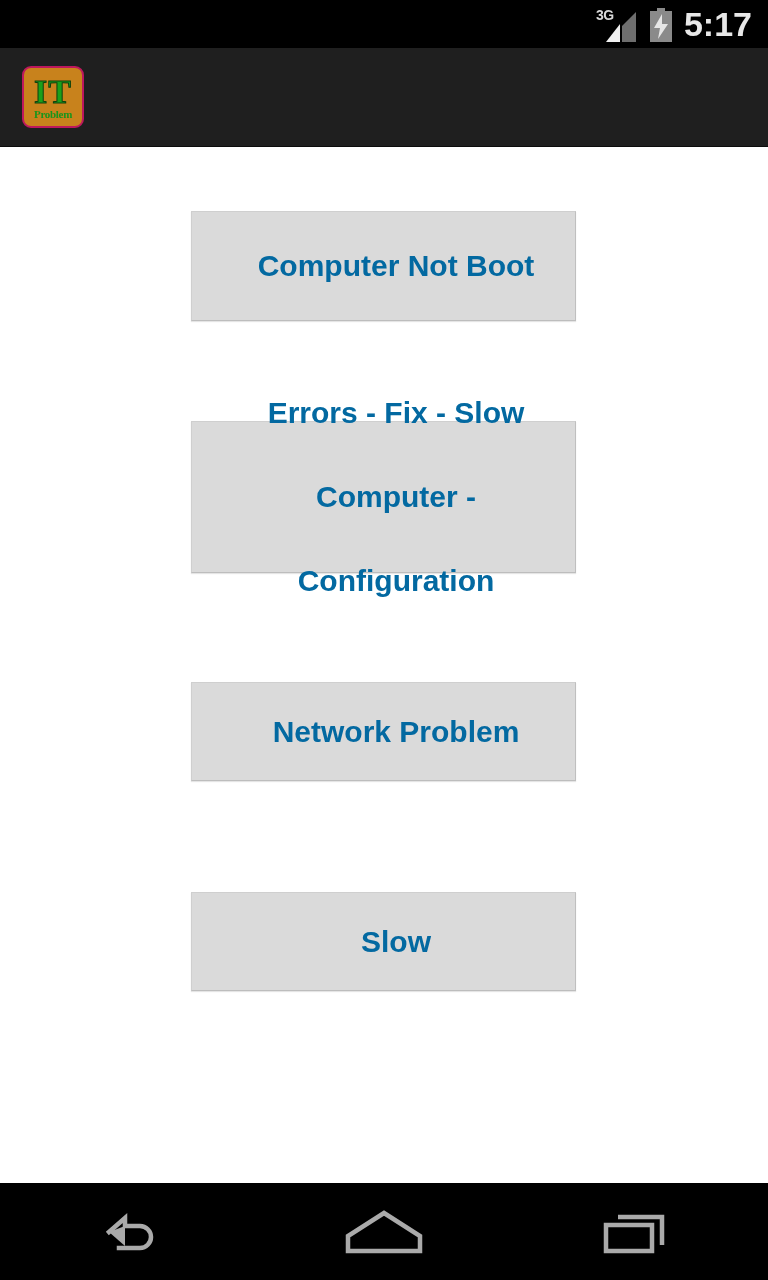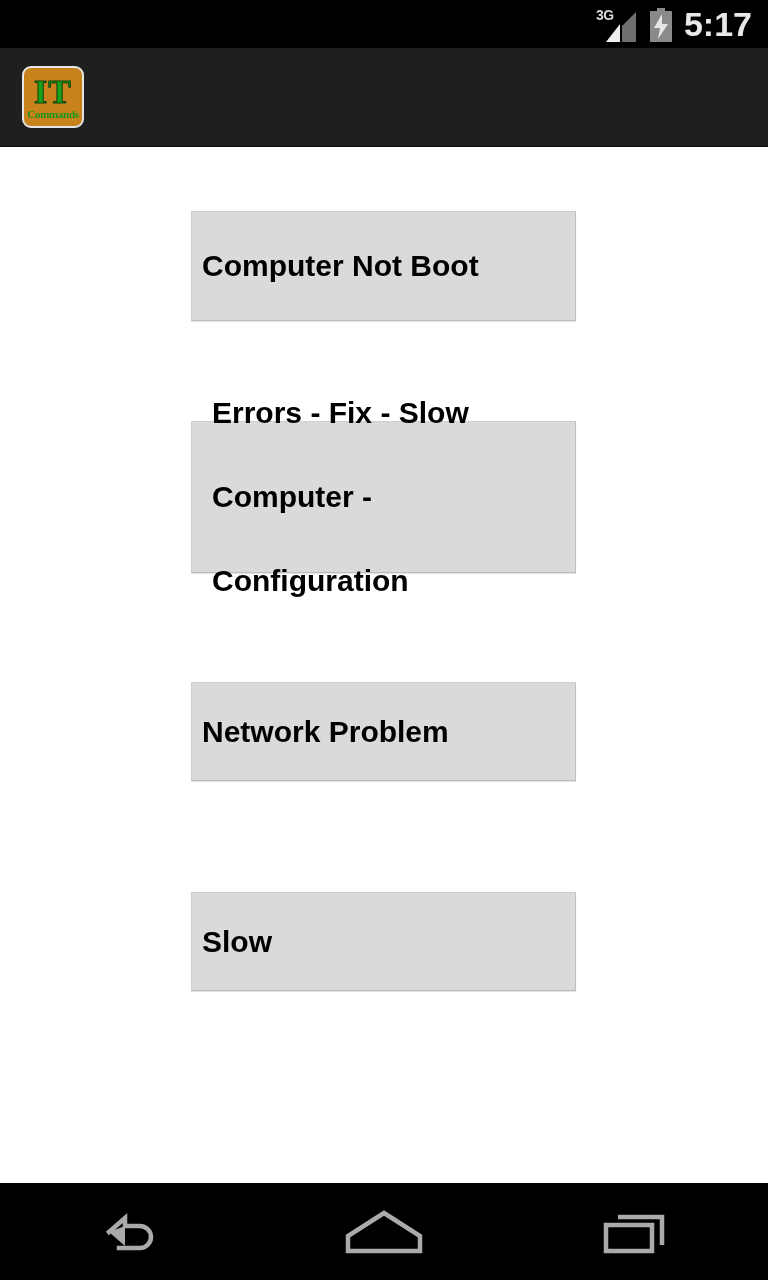--- a/index.html
+++ b/index.html
@@ -32,21 +32,21 @@
 
   
   .action-bar{
     position:absolute; top:48px; left:0; width:768px; height:99px;
     background:#1f1f1f; display:flex; align-items:center; padding-left:22px;
     border-bottom:1px solid #0c0c0c;
   }
   .app-icon{
     width:62px; height:62px; border-radius:9px;
     background:#c8821c;
-    border:2px solid #e5e5e5;
+    border:2px solid #be185d;
     position:relative; flex:0 0 auto;
     display:flex; flex-direction:column; align-items:center; justify-content:center;
     overflow:hidden;
   }
   .app-icon .it{
     font-family:"Liberation Serif", serif; font-weight:bold;
     font-size:34px; line-height:30px; color:#1aa01a;
     letter-spacing:1px;
     -webkit-text-stroke:1px #0d3d0d;
     margin-top:2px;
@@ -66,25 +66,25 @@
     position:absolute; top:148px; left:0; width:768px; height:1035px;
     background:#ffffff;
   }
   .btn{
     position:absolute; left:191px; width:385px;
     background:#dadada;
     border:1px solid #cfcfcf;
     border-right-color:#bfbfbf;
     border-bottom-color:#bdbdbd;
     box-shadow:0 1px 1px rgba(0,0,0,0.10);
-    color:#000000; font-size:30px; font-weight:bold;
+    color:#0369a1; font-size:30px; font-weight:bold;
     display:flex; align-items:center; justify-content:center;
-    text-align:left; line-height:42px;
+    text-align:center; line-height:42px;
     font-family:"Liberation Sans", sans-serif;
-    cursor:pointer; user-select:none;
+    cursor:pointer; user-select:none;padding-left:25px;
   }
   #btn-0{ top:63px;  height:110px; }
   #btn-1{ top:273px; height:152px; }
   #btn-2{ top:534px; height:99px;  }
   #btn-3{ top:744px; height:99px;  }
   .btn span{ display:block; width:100%; padding:0 10px; }
 
   
   .nav-bar{
     position:absolute; top:1183px; left:0; width:768px; height:97px;
@@ -119,21 +119,21 @@
         </svg>
       </div>
 
       <span class="clock">5:17</span>
     </div>
   </div>
 
   <div class="action-bar">
     <div class="app-icon">
       <div class="it">IT</div>
-      <div class="cmds">Commands</div>
+      <div class="cmds">Problem</div>
     </div>
   </div>
 
   <div class="content">
 
     <div class="btn" id="btn-0">
       <span>Computer Not Boot</span>
     </div>
 
     <div class="btn" id="btn-1">

